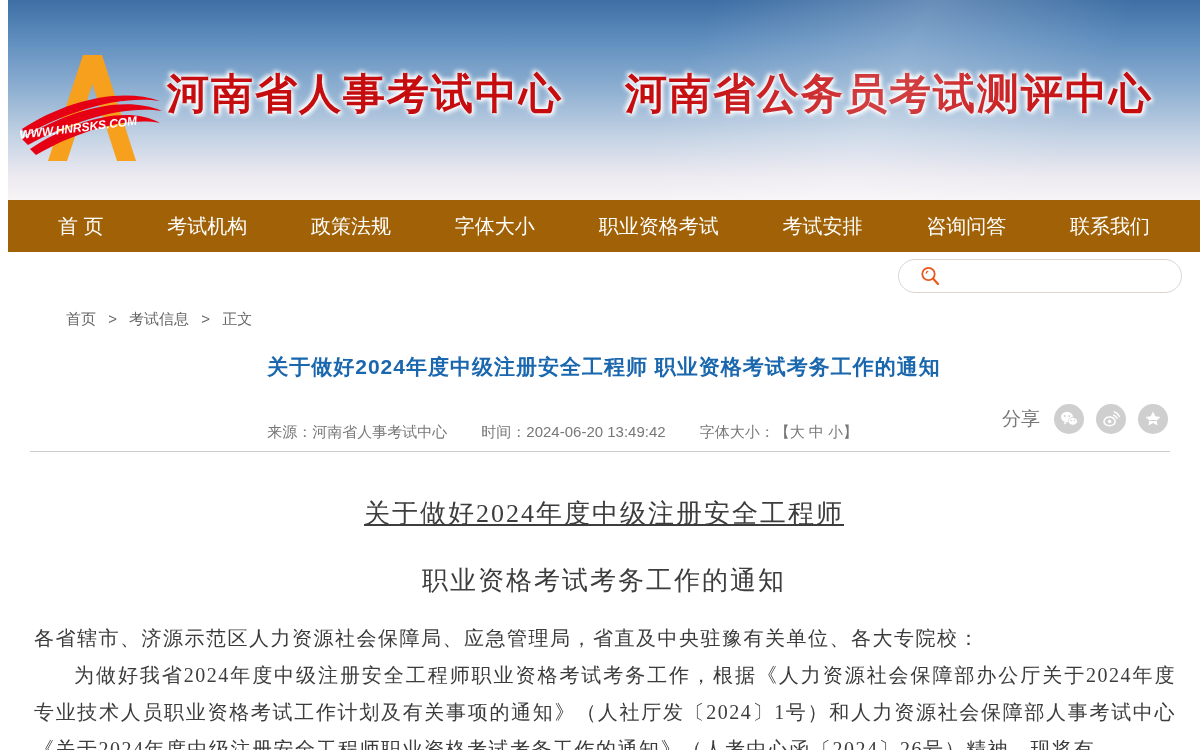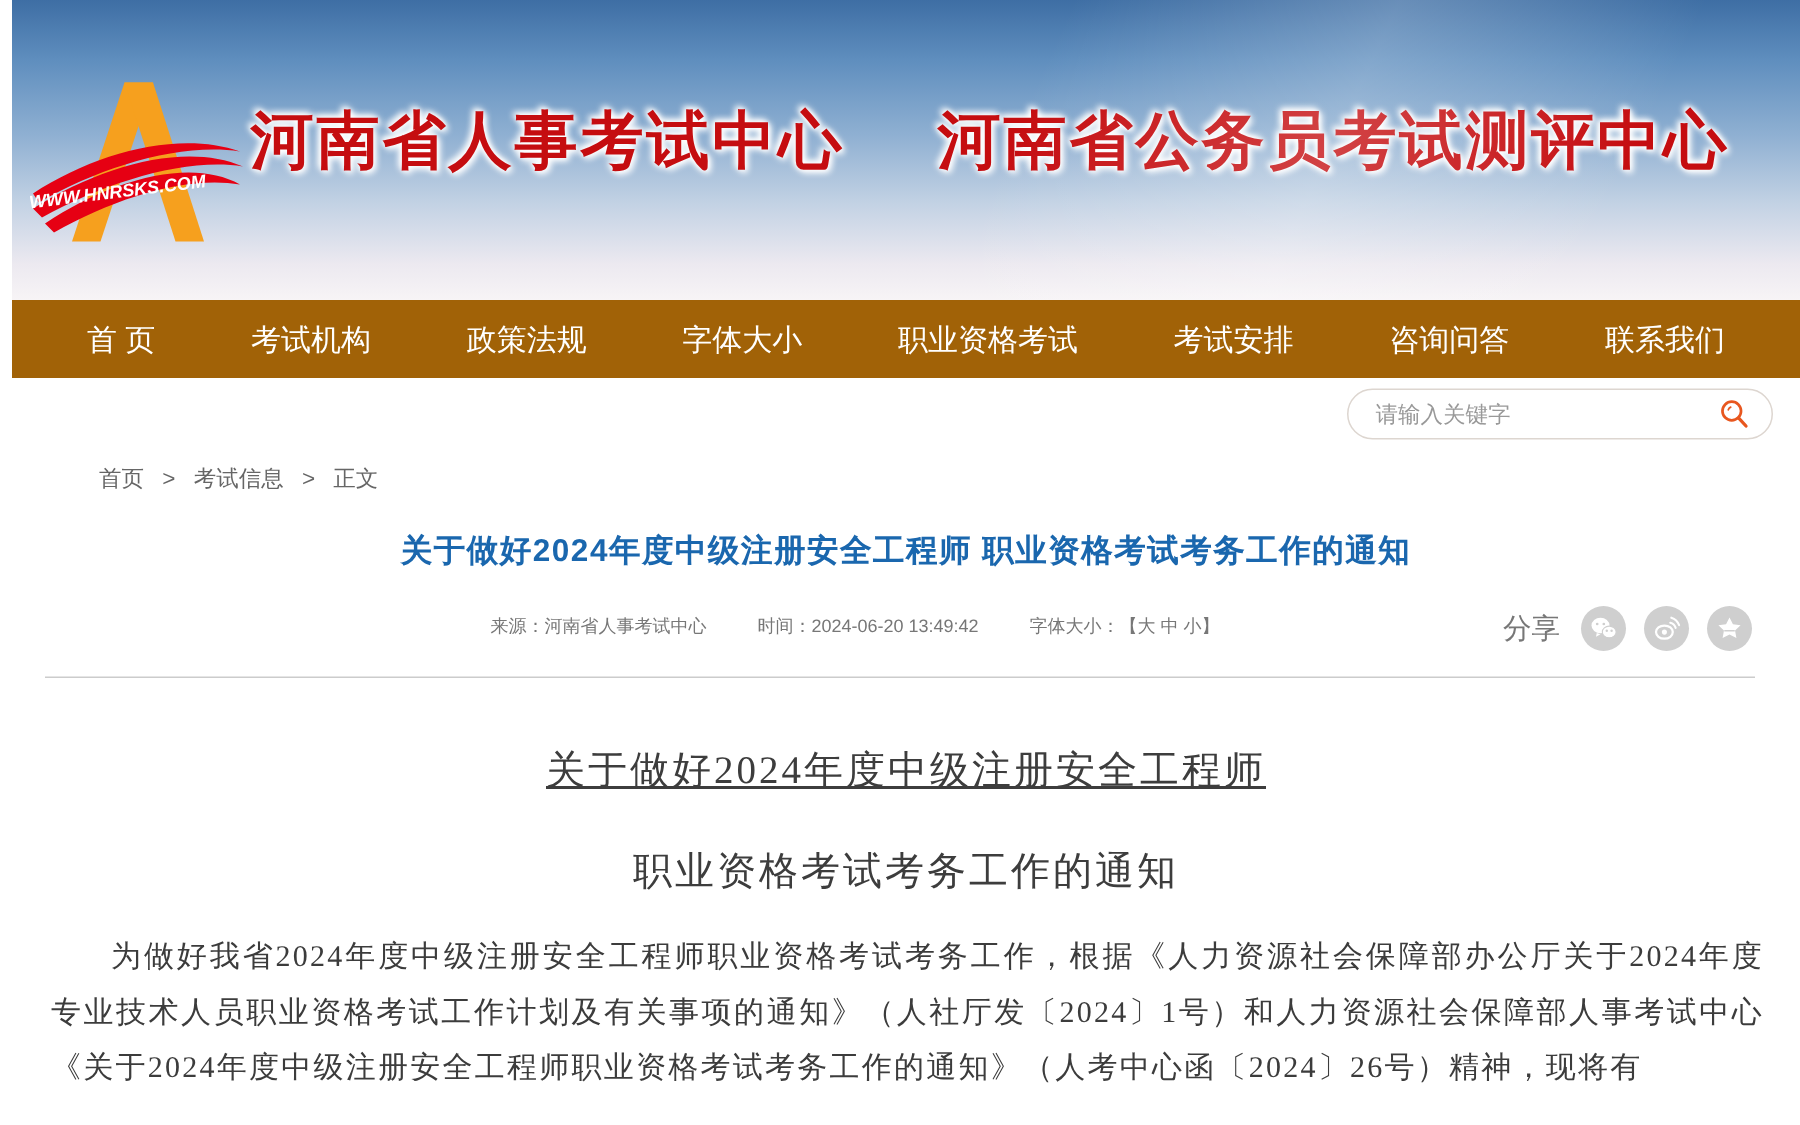--- a/index.html
+++ b/index.html
@@ -52,22 +52,22 @@
   .breadcrumb .crumb { cursor: pointer; }
   .breadcrumb .sep { margin: 0 8px; color: #666; }
 
   
   .article-title {
     margin-top: 16px; text-align: center;
     font-size: 21px; font-weight: bold; color: #1a67ae; letter-spacing: 1px;
   }
   .meta-row { position: relative; height: 46px; margin-top: 18px; }
   .meta-center {
-    position: absolute; left: 50%; transform: translateX(-57%); top: 10px;
-    display: flex; gap: 34px; font-size: 12px; color: #777; white-space: nowrap;
+    position: absolute; left: 50%; transform: translateX(-57%); top: 24px;
+    display: flex; gap: 34px; font-size: 15px; color: #777; white-space: nowrap;
   }
   .font-size-switch { cursor: pointer; color: #777; text-align: right; }
   .share-group { position: absolute; right: 32px; top: 5px; display: flex; align-items: center; gap: 12px; }
   .share-label { font-size: 19px; color: #777; margin-right: 2px; }
   .share-icon {
     width: 30px; height: 30px; border-radius: 50%; background: #cfcfcf;
     display: flex; align-items: center; justify-content: center; cursor: pointer;
   }
   .divider { margin: 6px 30px 0 22px; border-bottom: 1px solid #ccc; }
 
@@ -111,21 +111,20 @@
     <span class="nav-item">政策法规</span>
     <span class="nav-item">字体大小</span>
     <span class="nav-item">职业资格考试</span>
     <span class="nav-item">考试安排</span>
     <span class="nav-item">咨询问答</span>
     <span class="nav-item">联系我们</span>
   </div>
 
   <div class="infobar">
     <div class="search-box">
-      <input class="search-input" type="text" placeholder="请输入关键字" style="">
       <button class="search-btn">
         <svg viewBox="0 0 22 22" width="22" height="22">
           <circle cx="9.5" cy="9" r="6.2" fill="none" stroke="#e8571f" stroke-width="1.8"></circle>
           <path d="M7.2 8.2 a3 3 0 0 1 1.6 -1.8" fill="none" stroke="#e8571f" stroke-width="1.2" stroke-linecap="round"></path>
           <line x1="14" y1="13.6" x2="19" y2="19" stroke="#e8571f" stroke-width="2.2" stroke-linecap="round"></line>
         </svg>
       </button>
     </div>
   </div>
 
@@ -176,16 +175,17 @@
       </span>
     </div>
   </div>
 
   <div class="divider"></div>
 
   <div class="doc-title line1">关于做好2024年度中级注册安全工程师</div>
   <div class="doc-title line2">职业资格考试考务工作的通知</div>
 
   <div class="article-body">
+    <p>各省辖市、济源示范区人力资源社会保障局、应急管理局，省直及中央驻豫有关单位、各大专院校：</p>
     <p class="indent">为做好我省2024年度中级注册安全工程师职业资格考试考务工作，根据《人力资源社会保障部办公厅关于2024年度专业技术人员职业资格考试工作计划及有关事项的通知》（人社厅发〔2024〕1号）和人力资源社会保障部人事考试中心《关于2024年度中级注册安全工程师职业资格考试考务工作的通知》（人考中心函〔2024〕26号）精神，现将有</p>
   </div>
 
 </div>
 
 </body></html>

